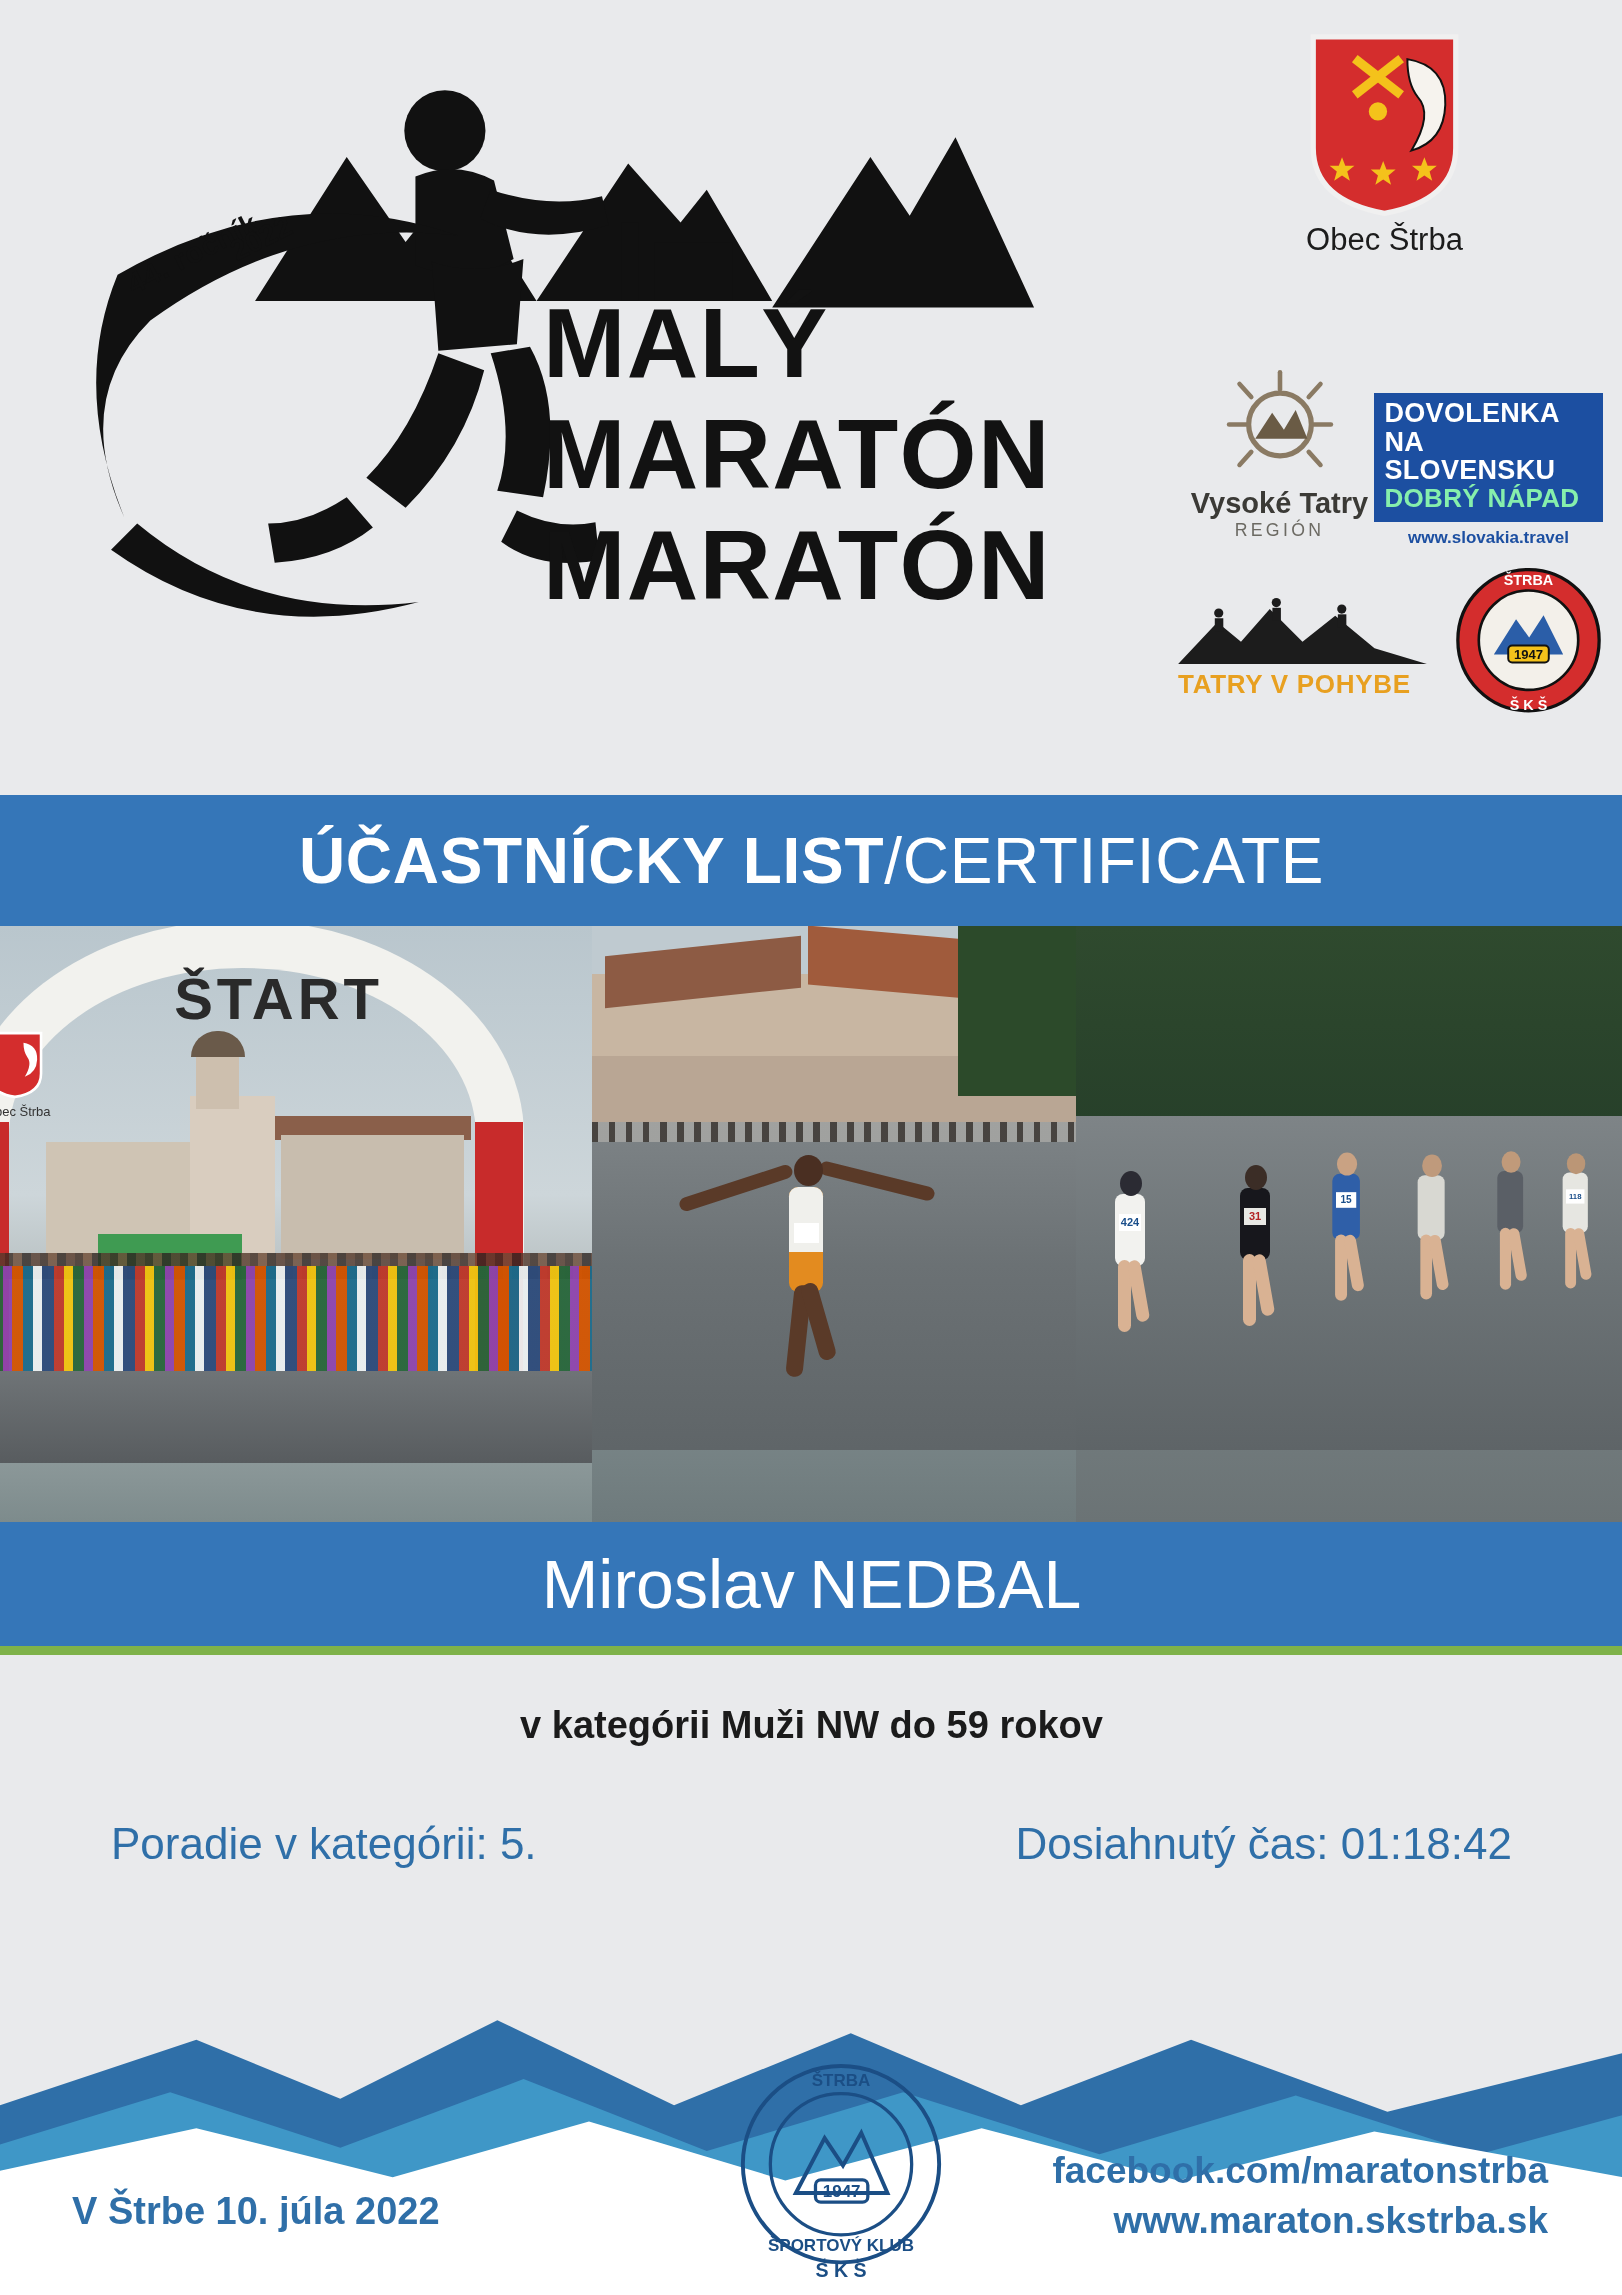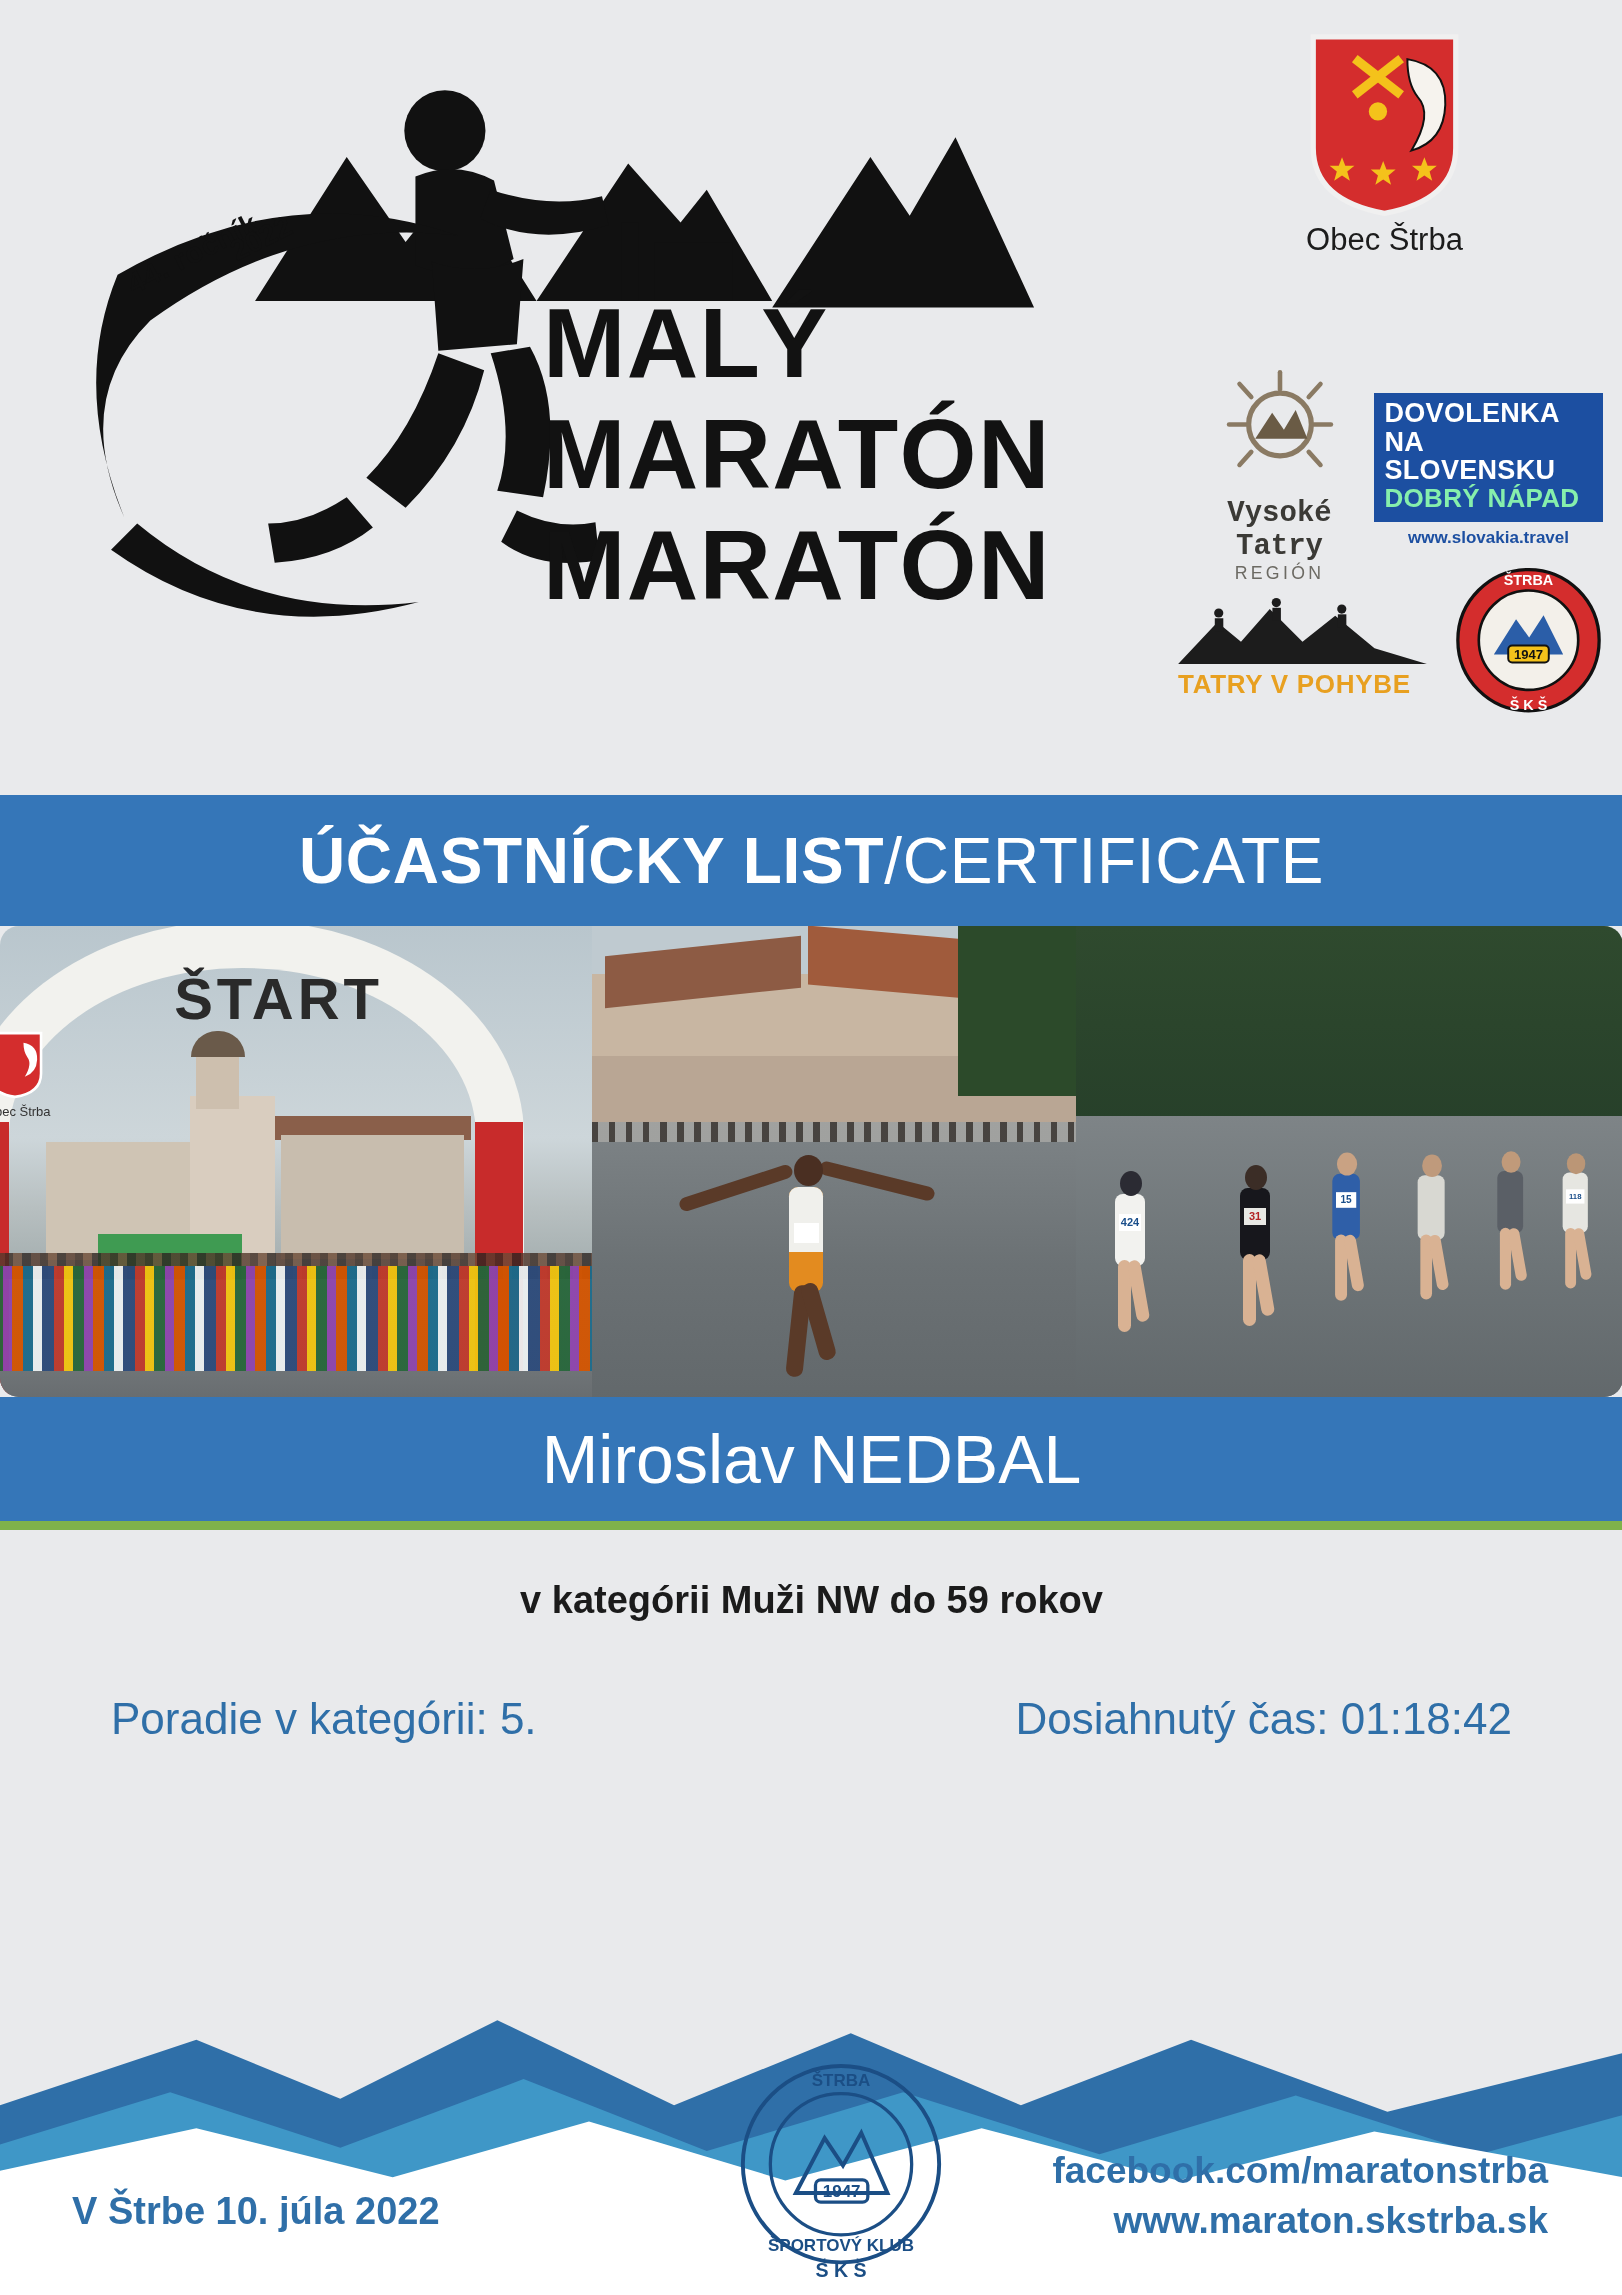--- a/index.html
+++ b/index.html
@@ -92,21 +92,21 @@
 
   .vt-block {
     position: absolute;
     left: 6.5px;
     top: 347px;
     width: 190px;
     text-align: center;
   }
   .vt-sun { width: 118px; height: 111px; margin: 0 auto; }
   .vt-name {
-    font-size: 29px; font-weight: bold; color: #3b3a36; margin-top: 19px; font-family: Liberation Mono, monospace;
+    font-size: 29px; font-weight: bold; color: #3b3a36; margin-top: 9px;
   }
   .vt-sub { font-size: 17.7px; letter-spacing: 3.3px; color: #6c6a63; }
 
   .dov-block {
     position: absolute;
     left: 196px;
     top: 373px;
     width: 229px;
   }
   .dov-box {
@@ -162,24 +162,23 @@
     align-items: center;
     justify-content: center;
     color: #fff;
   }
   .bar-cert .t1 { font-size: 64px; font-weight: bold; letter-spacing: 0.7px; }
   .bar-cert .t2 { font-size: 64px; font-weight: normal; letter-spacing: 0.7px; }
 
   
   .photos {
     position: relative;
-    height: 471px;
+    height: 596px;
     display: flex;
     overflow: hidden;
-    border-radius: 19px;
   }
   .photo { position: relative; overflow: hidden; }
   .photo-start { width: 592px; }
   .photo-mid { width: 484px; }
   .photo-right { width: 546px; }
 
   
   .p1-sky { position: absolute; inset: 0; background: linear-gradient(#b9c6cd, #cdd6da 45%, #b7bfc0 60%, #7d8b8c 100%); }
   .p1-arch {
     position: absolute; left: -39px; top: -6.5px; width: 563px; height: 353px;

